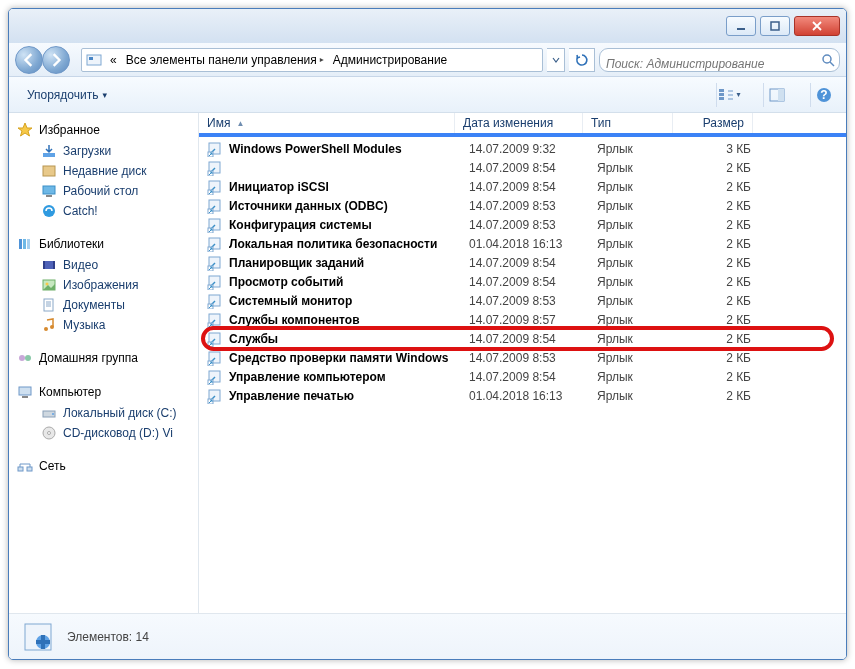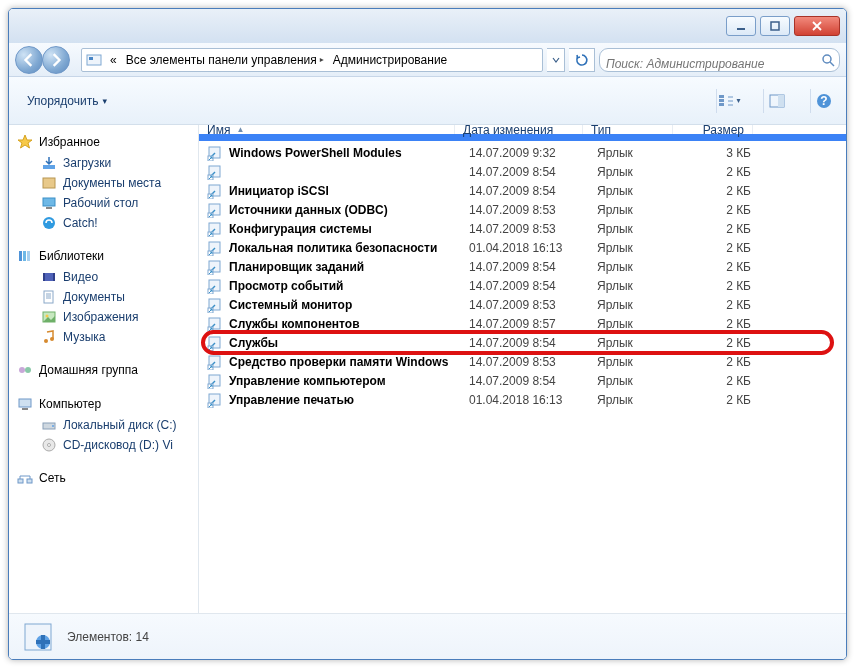--- a/index.html
+++ b/index.html
@@ -23,34 +23,34 @@
 .addressbar .seg .arr { font-size: 8px; color: #444; margin-left: 3px; }
 .addricon { width: 16px; height: 16px; margin: 0 4px; }
 
 .dropbtn { width: 18px; height: 24px; border: 1px solid #a9bfd6; border-left: none; background: #fff; display: flex; align-items: center; justify-content: center; cursor: pointer; }
 .refreshbtn { width: 26px; height: 24px; border: 1px solid #a9bfd6; border-left: none; background: #fff; display: flex; align-items: center; justify-content: center; cursor: pointer; }
 
 .searchbox { width: 241px; height: 24px; border: 1px solid #a9bfd6; background: #fff; display: flex; align-items: flex-end; border-radius: 9px; }
 .searchbox input { flex: 1; border: none; outline: none; padding: 0 6px; color: #777; font-style: italic; background: transparent; }
 .searchbox .sicon { width: 22px; height: 22px; display: flex; align-items: center; justify-content: center; cursor: pointer; }
 
-.toolbar { height: 48px; background: linear-gradient(#f7fbff,#e8f1fa); border-bottom: 1px solid #d3dfeb; display: flex; align-items: center; padding: 0 10px; gap: 21px; }
+.toolbar { height: 36px; background: linear-gradient(#f7fbff,#e8f1fa); border-bottom: 1px solid #d3dfeb; display: flex; align-items: center; padding: 0 10px; gap: 21px; }
 .tbtn { padding: 3px 8px; border-radius: 3px; cursor: pointer; color: #1a3e6e; display: flex; align-items: center; gap: 4px; }
 .tspace { flex: 1; }
 .iconbtn { width: 26px; height: 24px; display: flex; align-items: center; justify-content: center; cursor: pointer; border-left: 1px solid #cfdced; }
 
 .content { flex: 1; display: flex; overflow: hidden; }
 .sidebar { width: 190px; border-right: 1px solid #e0e7ee; padding: 6px 0; overflow: auto; }
 .group { margin-bottom: 12px; }
 .grouphdr { display: flex; align-items: center; gap: 6px; padding: 3px 8px; cursor: pointer; font-weight: normal; }
 .item { display: flex; align-items: center; gap: 6px; padding: 2px 8px 2px 32px; cursor: pointer; color: #1a3e6e; }
 .icon16 { width: 16px; height: 16px; flex-shrink: 0; }
 
 .listarea { flex: 1; display: flex; flex-direction: column; overflow: hidden; }
-.colhdr { display: flex; height: 16px; border-bottom: 7px solid #3b82f6; }
+.colhdr { display: flex; height: 24px; border-bottom: 4px solid #3b82f6; }
 .colhdr .col { padding: 4px 8px; border-right: 1px solid #e8edf3; color: #1a3e6e; cursor: pointer; display: flex; align-items: center; gap: 6px; }
 .col-name { width: 256px; }
 .col-date { width: 128px; }
 .col-type { width: 90px; }
 .col-size { width: 80px; text-align: right; justify-content: flex-end; }
 .sortarr { font-size: 8px; color: #6f8db0; }
 
 .rows { flex: 1; overflow: auto; padding-top: 2px; position: relative; }
 .row { display: flex; height: 19px; align-items: center; cursor: pointer; padding-left: 6px; }
 .row .c { overflow: hidden; white-space: nowrap; text-overflow: ellipsis; padding: 0 8px; }
@@ -181,21 +181,21 @@
             <span class="icon16"><svg viewBox="0 0 16 16">
                 <rect x="2" y="10" width="12" height="4" fill="#5fa2e6"></rect>
                 <path d="M8 2 v6 M5 6 l3 3 l3 -3" fill="none" stroke="#2f71b8" stroke-width="1.5"></path>
               </svg></span>
             <span>Загрузки</span>
           </div>
         <div class="item">
             <span class="icon16"><svg viewBox="0 0 16 16">
                 <rect x="2" y="3" width="12" height="10" fill="#e8c98a" stroke="#b89650"></rect>
               </svg></span>
-            <span>Документы места</span>
+            <span>Недавние диск</span>
           </div>
         <div class="item">
             <span class="icon16"><svg viewBox="0 0 16 16">
                 <rect x="2" y="3" width="12" height="8" fill="#6eb8e6" stroke="#3b8fc7"></rect>
                 <rect x="5" y="12" width="6" height="2" fill="#888"></rect>
               </svg></span>
             <span>Рабочий стол</span>
           </div>
         <div class="item">
             <span class="icon16"><svg viewBox="0 0 16 16">
@@ -217,32 +217,32 @@
         <div class="item">
             <span class="icon16"><svg viewBox="0 0 16 16">
                 <rect x="2" y="4" width="12" height="8" fill="#4f62b8"></rect>
                 <rect x="2" y="4" width="2" height="8" fill="#2f3f8a"></rect>
                 <rect x="12" y="4" width="2" height="8" fill="#2f3f8a"></rect>
               </svg></span>
             <span>Видео</span>
           </div>
         <div class="item">
             <span class="icon16"><svg viewBox="0 0 16 16">
-                <rect x="3" y="2" width="9" height="12" fill="#fff" stroke="#8aa8c8"></rect>
-                <path d="M5 5 h5 M5 7 h5 M5 9 h5" stroke="#8aa8c8"></path>
-              </svg></span>
-            <span>Документы</span>
-          </div>
-        <div class="item">
-            <span class="icon16"><svg viewBox="0 0 16 16">
                 <rect x="2" y="3" width="12" height="10" fill="#c7e8c0" stroke="#6eb068"></rect>
                 <circle cx="6" cy="7" r="1.5" fill="#f7c948"></circle>
                 <path d="M2 13 L7 8 L10 11 L14 7 V13 Z" fill="#6eb068"></path>
               </svg></span>
             <span>Изображения</span>
+          </div>
+        <div class="item">
+            <span class="icon16"><svg viewBox="0 0 16 16">
+                <rect x="3" y="2" width="9" height="12" fill="#fff" stroke="#8aa8c8"></rect>
+                <path d="M5 5 h5 M5 7 h5 M5 9 h5" stroke="#8aa8c8"></path>
+              </svg></span>
+            <span>Документы</span>
           </div>
         <div class="item">
             <span class="icon16"><svg viewBox="0 0 16 16">
                 <path d="M6 3 L12 2 V10" fill="none" stroke="#d68a2f" stroke-width="1.5"></path>
                 <circle cx="5" cy="12" r="2" fill="#d68a2f"></circle>
                 <circle cx="11" cy="10" r="2" fill="#d68a2f"></circle>
               </svg></span>
             <span>Музыка</span>
           </div>
       </div>

